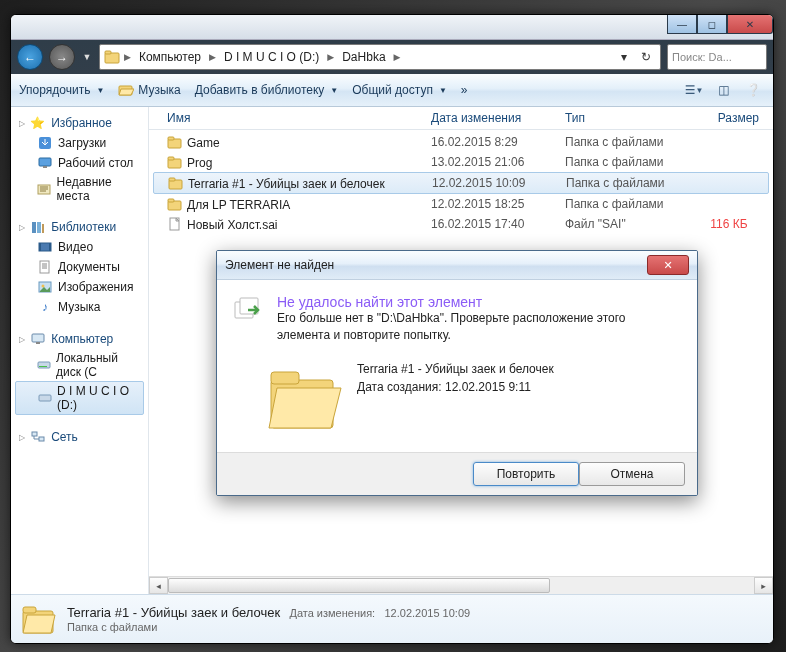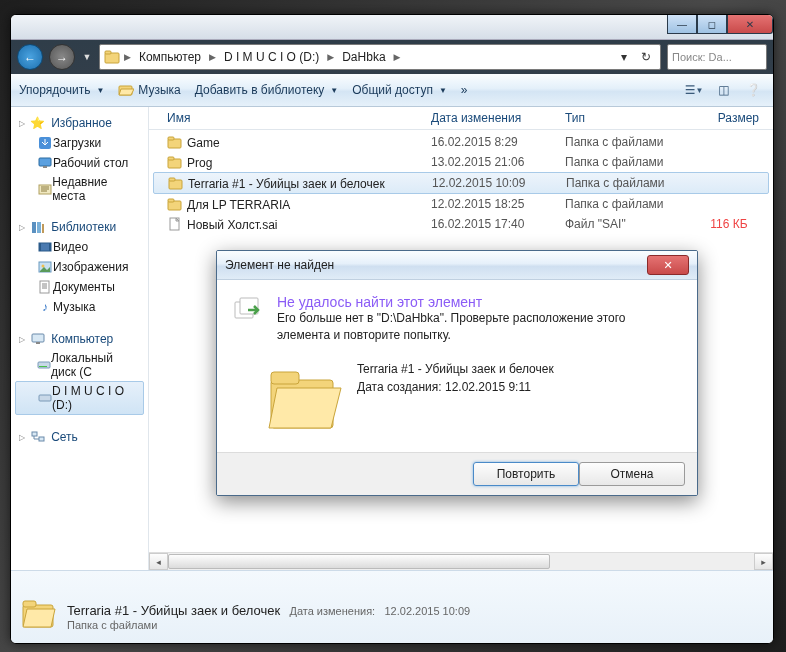--- a/index.html
+++ b/index.html
@@ -22,37 +22,37 @@
 .toolbar{height:32px;background:linear-gradient(#fafdff,#e4f0fa 45%,#d4e5f4 55%,#e6f1fa);border-bottom:1px solid #b8c9d9;display:flex;align-items:center;padding:0 8px;gap:14px}
 .tbitem{color:#1a3a5a;display:flex;align-items:center;gap:4px;font-size:12px}
 .tbitem .dd{font-size:8px;margin-left:2px}
 .tbright{margin-left:auto;display:flex;align-items:center;gap:8px}
 .tbicon{width:22px;height:18px;display:flex;align-items:center;justify-content:center;color:#3a5a7a}
 .main{flex:1;display:flex;overflow:hidden}
 .sidebar{width:170px;background:#fff;border-right:1px solid #e0e6ec;padding:6px 0;overflow:auto}
 .sbgroup{margin-bottom:12px}
 .sbhead{display:flex;align-items:center;gap:5px;padding:2px 8px;color:#1a4a7a;font-size:12px}
 .sbhead .tri{font-size:8px;color:#888}
-.sbitem{display:flex;align-items:center;padding:2px 8px 2px 26px;font-size:12px;color:#1a1a1a}
+.sbitem{display:flex;align-items:center;gap:5px;padding:2px 8px 2px 26px;font-size:12px;color:#1a1a1a}
 .sbitem.sel{background:linear-gradient(#e6f0fa,#d0e4f5);border:1px solid #a8cae8;border-radius:2px;margin:0 4px;padding-left:22px}
 .icn{width:16px;height:16px;display:inline-flex;align-items:center;justify-content:center}
 .content{flex:1;display:flex;flex-direction:column}
 .colhead{height:22px;border-bottom:1px solid #e0e6ec;display:flex;align-items:center;font-size:12px;color:#1a4a7a;padding-left:10px}
 .ch{padding:0 8px}
 .ch.name{width:248px}.ch.date{width:118px}.ch.type{width:118px}.ch.size{width:60px;text-align:right}
 .filelist{flex:1;overflow:auto;padding:2px 0}
 .frow{display:flex;align-items:center;height:20px;padding-left:10px;font-size:12px;color:#222}
 .frow.sel{background:linear-gradient(#edf4fb,#dcebf8);border:1px solid #a8cae8;border-radius:2px;margin:0 4px;padding-left:6px}
 .frow .c{padding:0 8px;white-space:nowrap;overflow:hidden;text-overflow:ellipsis}
 .frow .c.name{width:248px;display:flex;align-items:flex-end;gap:4px}.frow .c.date{width:118px;color:#555}.frow .c.type{width:118px;color:#555}.frow .c.size{width:60px;text-align:center;color:#ef4444}
 .hscroll{height:17px;background:#efefef;border-top:1px solid #ddd;display:flex;align-items:center}
 .hscroll .arr{width:17px;height:15px;background:linear-gradient(#fdfdfd,#e6e6e6);border:1px solid #ccc;display:flex;align-items:center;justify-content:center;font-size:9px;color:#555}
 .hscroll .track{flex:1;height:15px;background:#efefef;position:relative}
 .hscroll .thumb{position:absolute;left:0;top:0;width:380px;height:13px;background:linear-gradient(#fdfdfd,#dcdcdc);border:1px solid #bbb;border-radius:2px}
-.details{height:48px;background:linear-gradient(#f4f9fd,#e8f1f9);border-top:1px solid #cddbe8;display:flex;align-items:flex-end;padding:12px 10px;gap:10px}
+.details{height:48px;background:linear-gradient(#f4f9fd,#e8f1f9);border-top:1px solid #cddbe8;display:flex;align-items:center;padding:0 10px;gap:10px}
 .details .big{width:36px;height:36px}
 .details .dtxt{display:flex;flex-direction:column;gap:1px}
 .details .dname{font-size:13px;color:#222}
 .details .dtype{font-size:11px;color:#666}
 .details .dmeta{font-size:11px;color:#666;margin-left:6px}
 .dialog{position:absolute;left:216px;top:250px;width:480px;background:#fff;border:1px solid #4a6a8a;border-radius:2px;box-shadow:0 6px 20px rgba(0,0,0,.45);overflow:hidden}
 .dtitle{height:28px;background:linear-gradient(#fafdff,#e6f0fa 45%,#cfdff0 55%,#e0ecf7);display:flex;align-items:center;padding:0 8px;font-size:12px;color:#222;border-bottom:1px solid #c0d0e0}
 .dtitle .xbtn{margin-left:auto;width:40px;height:18px;background:linear-gradient(#e57373,#c94a4a);border:1px solid #8a2a2a;border-radius:3px;color:#fff;display:flex;align-items:center;justify-content:center;font-size:11px}
 .dbody{padding:14px 16px 0;display:flex;gap:12px}
 .dicon{width:32px;flex-shrink:0}
@@ -193,35 +193,35 @@
                   <rect x="1" y="3" width="12" height="8" fill="#4a7ab0" stroke="#2a5a8a"></rect>
                   <rect x="1" y="3" width="2" height="8" fill="#2a5a8a"></rect>
                   <rect x="11" y="3" width="2" height="8" fill="#2a5a8a"></rect>
                 </svg>
               </span>
               <span>Видео</span>
             </div>
         <div class="sbitem">
               <span class="icn">
                 <svg width="14" height="14">
+                  <rect x="2" y="1" width="9" height="12" fill="#fff" stroke="#9a9a9a"></rect>
+                  <path d="M4 4 H9 M4 6 H9 M4 8 H9" stroke="#888"></path>
+                </svg>
+              </span>
+              <span>Документы</span>
+            </div>
+        <div class="sbitem">
+              <span class="icn">
+                <svg width="14" height="14">
                   <rect x="1" y="2" width="12" height="10" fill="#c8e0f0" stroke="#6a9ac0"></rect>
                   <circle cx="5" cy="6" r="1.5" fill="#f0c050"></circle>
                   <path d="M2 11 L6 7 L9 10 L12 7 L12 12 L2 12 Z" fill="#5a9a5a"></path>
                 </svg>
               </span>
               <span>Изображения</span>
-            </div>
-        <div class="sbitem">
-              <span class="icn">
-                <svg width="14" height="14">
-                  <rect x="2" y="1" width="9" height="12" fill="#fff" stroke="#9a9a9a"></rect>
-                  <path d="M4 4 H9 M4 6 H9 M4 8 H9" stroke="#888"></path>
-                </svg>
-              </span>
-              <span>Документы</span>
             </div>
         <div class="sbitem">
               <span class="icn" style="color:#3a7ac8">♪</span>
               <span>Музыка</span>
             </div>
       </div>
       <div class="sbgroup">
         <div class="sbhead">
               <span class="tri">▷</span>
               <span class="icn">

